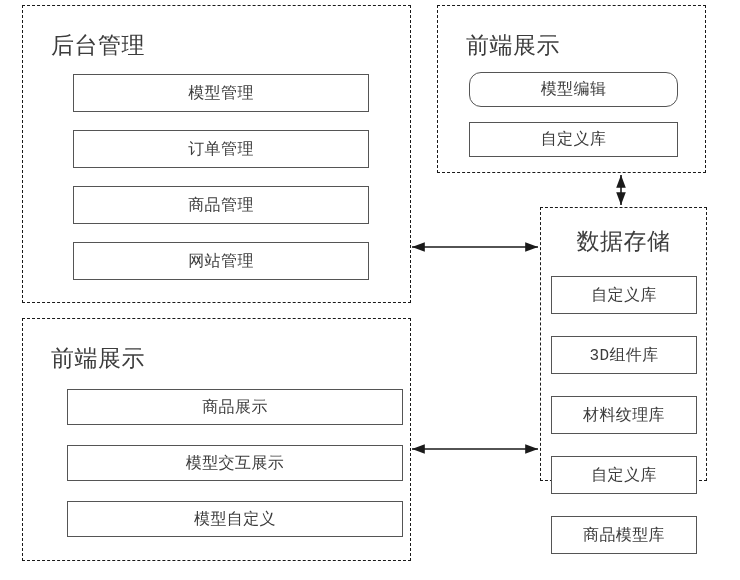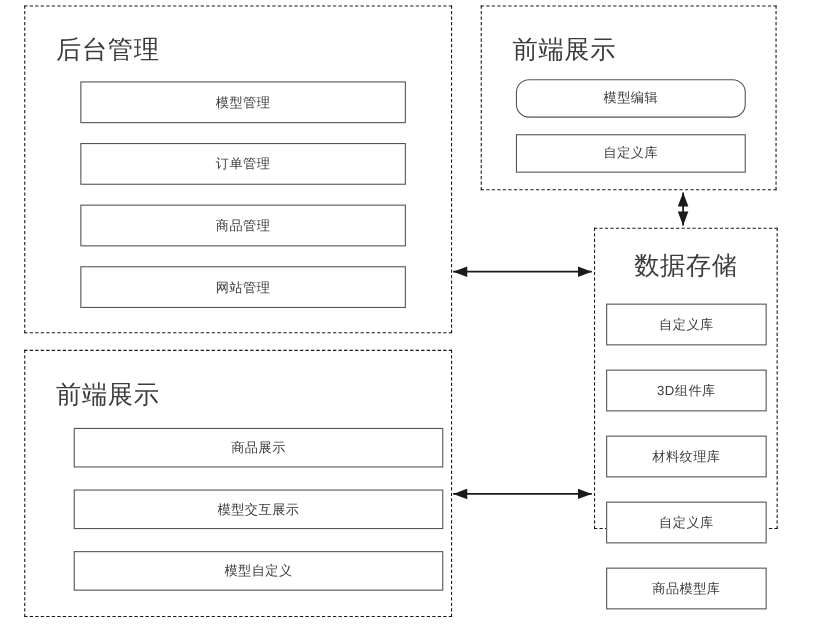--- a/index.html
+++ b/index.html
@@ -48,24 +48,25 @@
 
   
   .node {
     position: absolute;
     border: 1.4px solid #555555;
     background: #ffffff;
     box-sizing: border-box;
     display: flex;
     align-items: center;
     justify-content: center;
-    font-size: 12px;
+    font-size: 16px;
     color: #3c3c3c;
     white-space: nowrap;
     letter-spacing: 0.4px;
+    font-family: Liberation Mono, monospace;
   }
 
   
   #panel-admin      { left: 22px;  top: 5px;   width: 389px; height: 298px; }
   #panel-frontend   { left: 22px;  top: 318px; width: 389px; height: 243px; }
   #panel-modeling   { left: 437px; top: 5px;   width: 269px; height: 168px; }
   #panel-storage    { left: 540px; top: 207px; width: 167px; height: 274px; }
 
   
   .admin-node    { left: 50px; width: 296px; height: 38px; }

